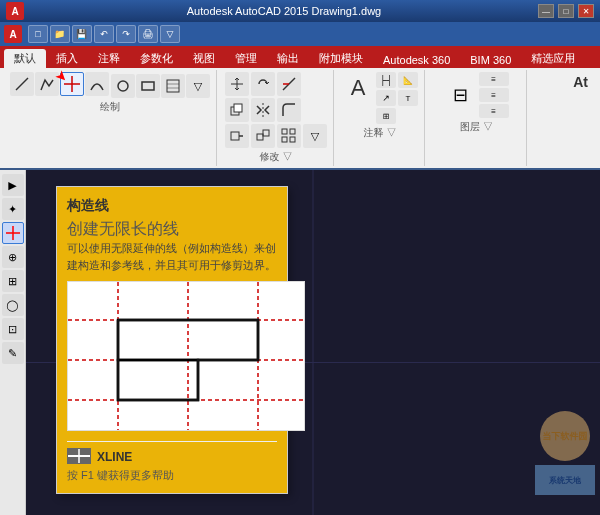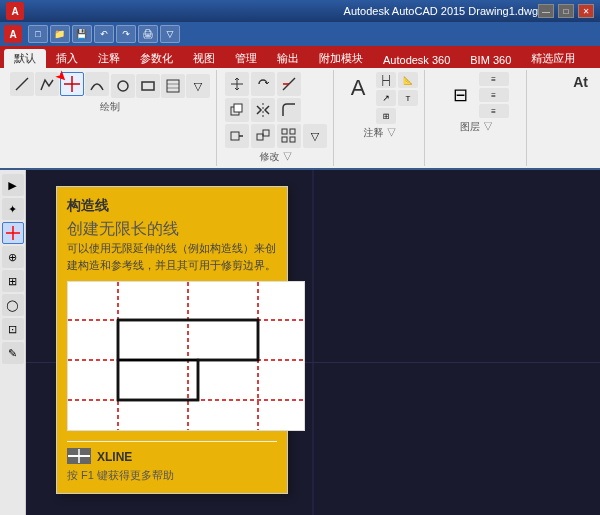--- a/index.html
+++ b/index.html
@@ -30,21 +30,21 @@
       display: flex;
       align-items: center;
       justify-content: center;
       color: white;
       font-weight: bold;
       font-size: 10px;
       margin-right: 6px;
     }
     .title-text {
       flex: 1;
-      text-align: right;
+      text-align: center;
       font-size: 11px;
     }
     .title-controls {
       display: flex;
       gap: 4px;
     }
     .title-btn {
       width: 16px;
       height: 14px;
       background: #666;
@@ -591,14 +591,18 @@
               <line x1="11" y1="0" x2="11" y2="14" stroke="white" stroke-width="1.5"></line>
             </svg>
         </div>
         <div>
           <div class="tooltip-command">XLINE</div>
         </div>
       </div>
       <div class="tooltip-help">按 F1 键获得更多帮助</div>
     </div>
 
+    <div class="watermark-right">
+      <div class="watermark-circle">当下软件园</div>
+      <div class="watermark-rect">系统天地</div>
+    </div>
   </div>
 </div>
 
 </body></html>

